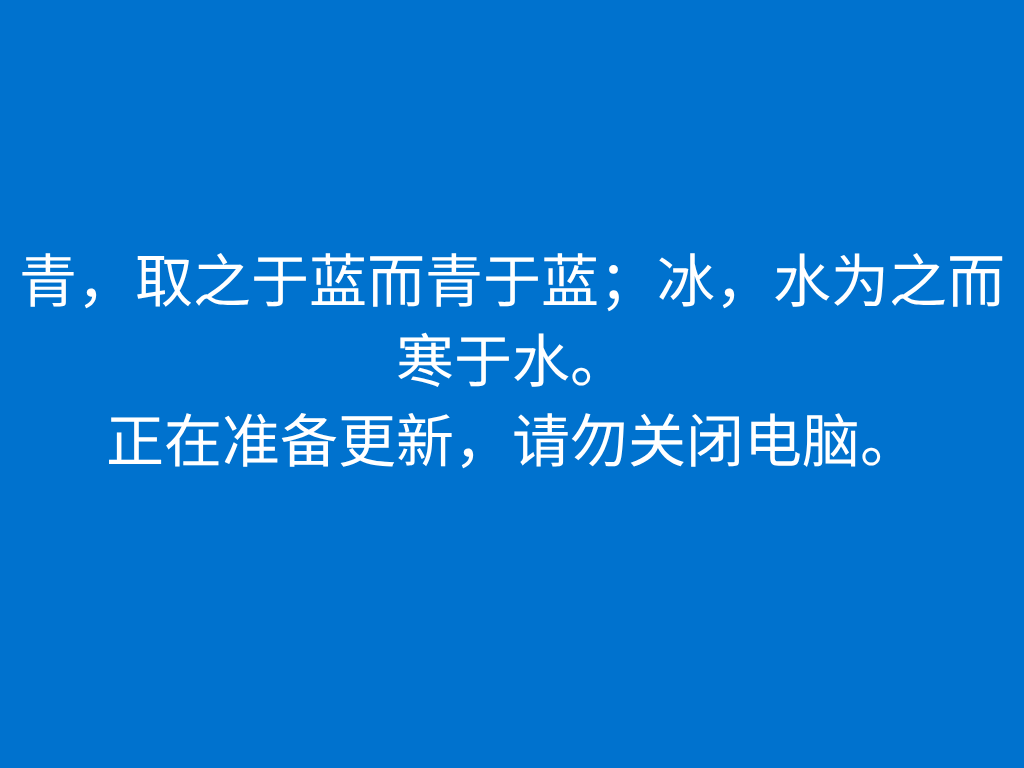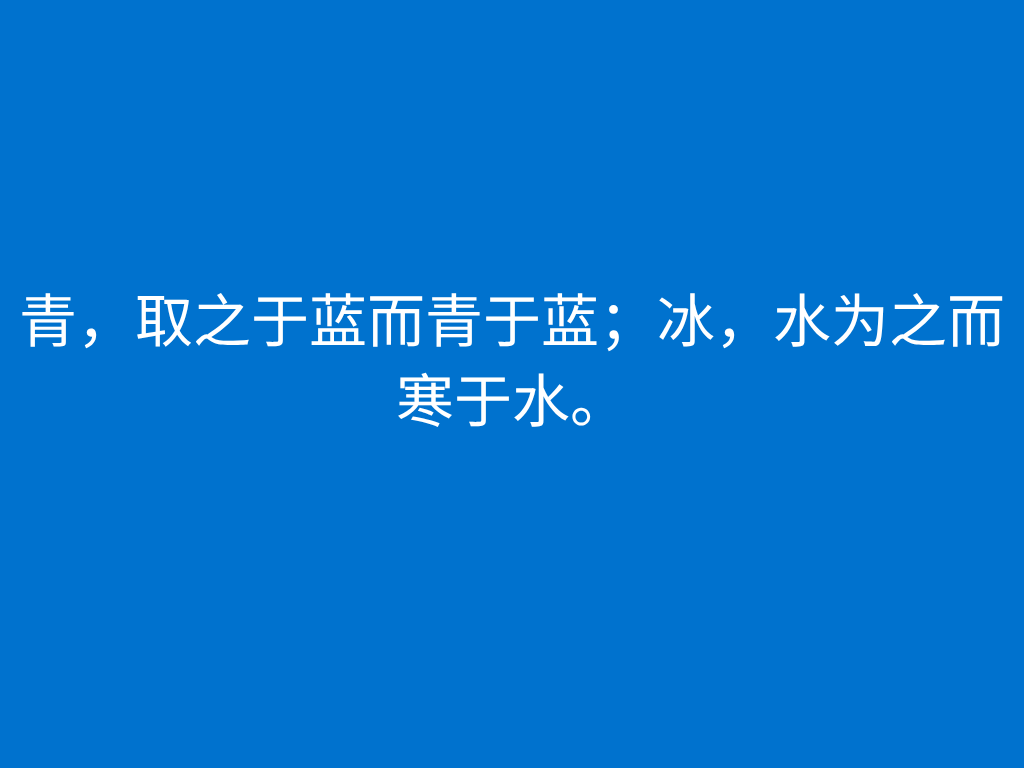--- a/index.html
+++ b/index.html
@@ -65,16 +65,17 @@
 </style>
 </head>
 <body style="background: rgb(0, 114, 206);">
 
 <div id="update-screen" style="background: rgb(0, 114, 206);">
 
   <div class="message-block">
 
     <p class="message-line quote-line" style="color: rgb(255, 255, 255);">青，取之于蓝而青于蓝；冰，水为之而寒于水。</p>
 
+    <p class="message-line status-line" style="color: rgb(255, 255, 255);">正在准备更新，请勿关闭电脑。</p>
 
   </div>
 
 </div>
 
 </body></html>

